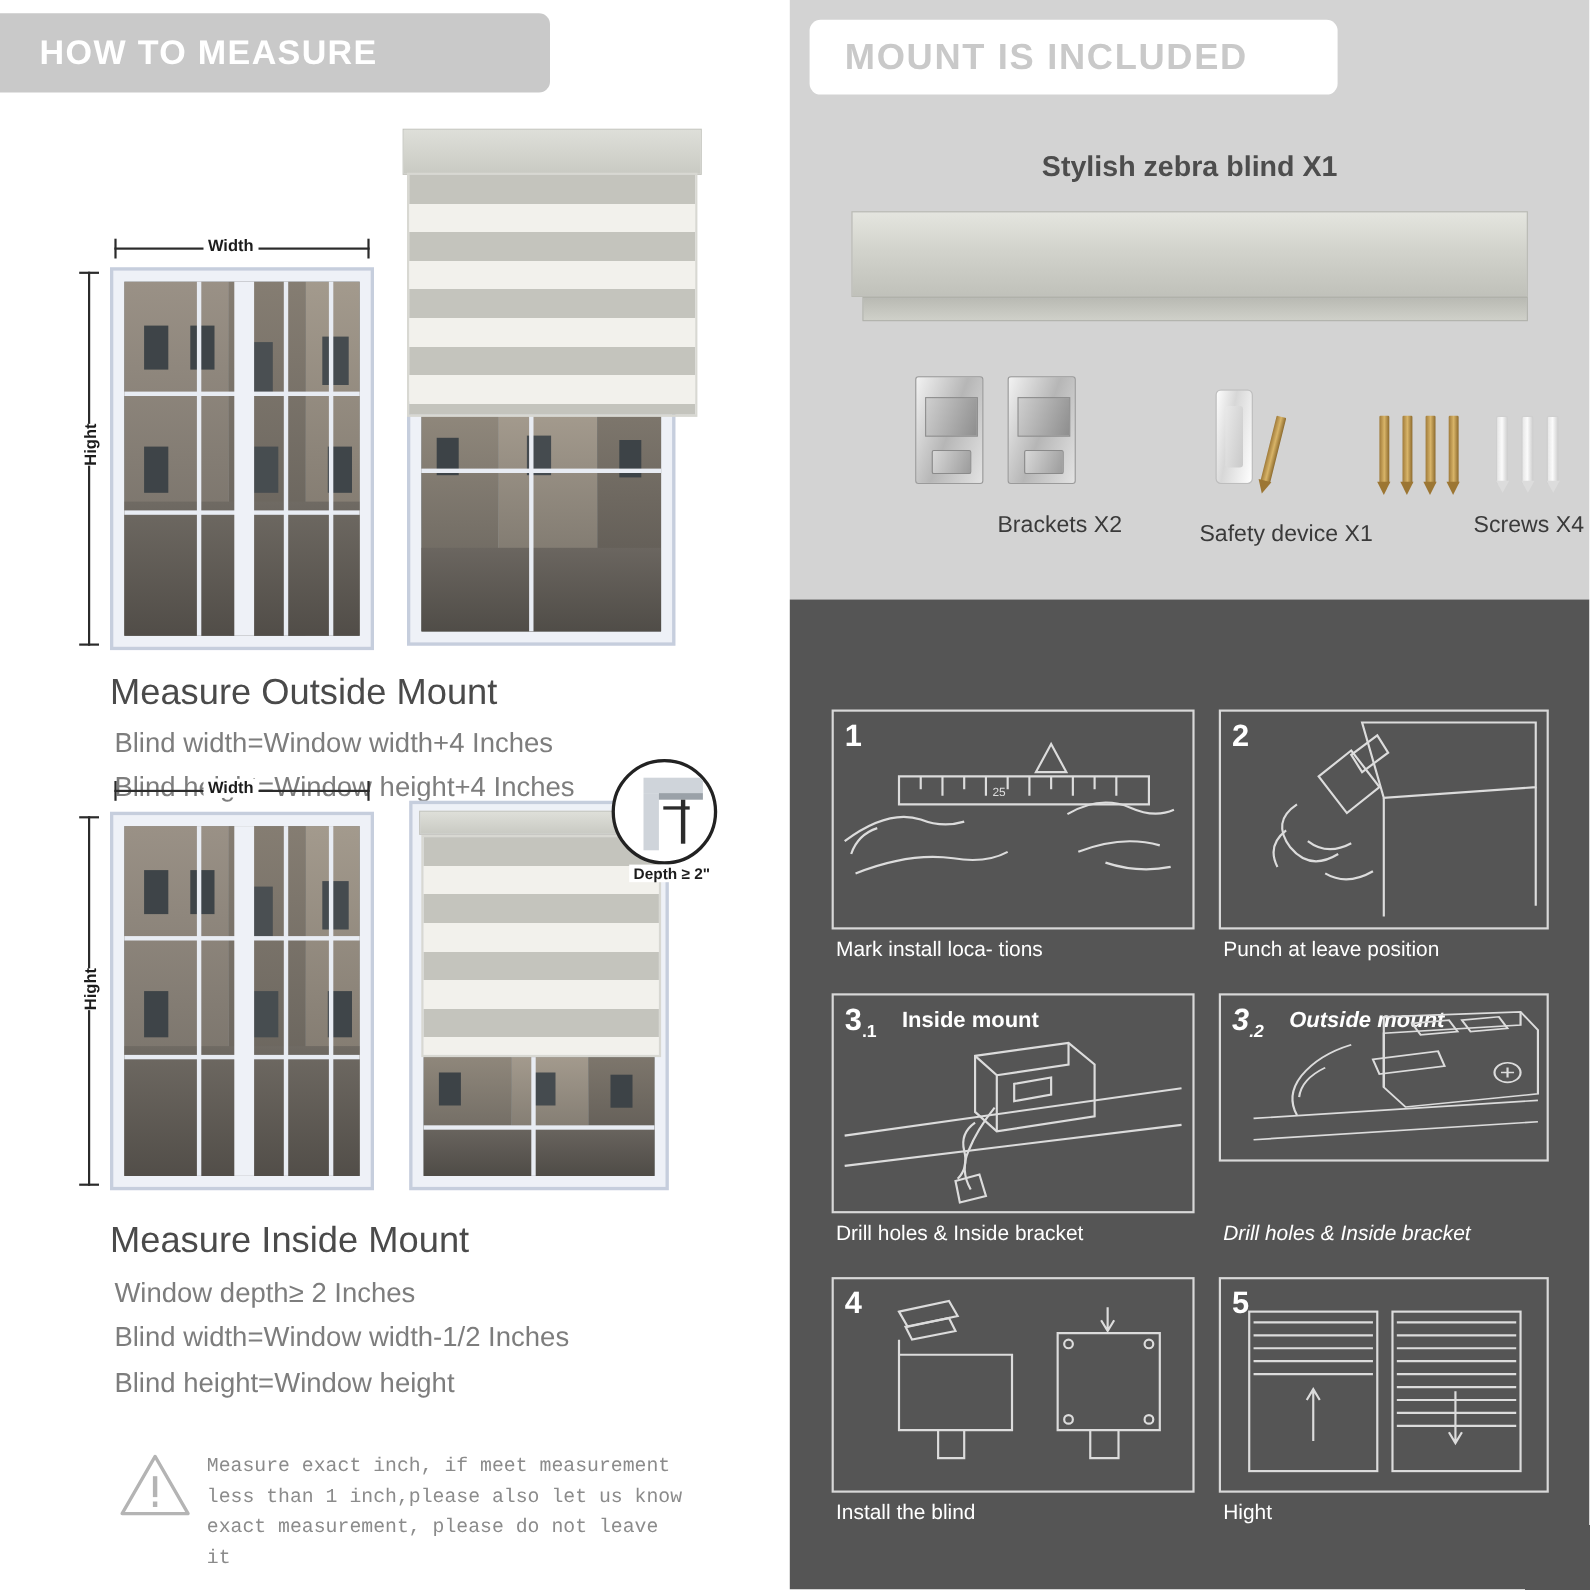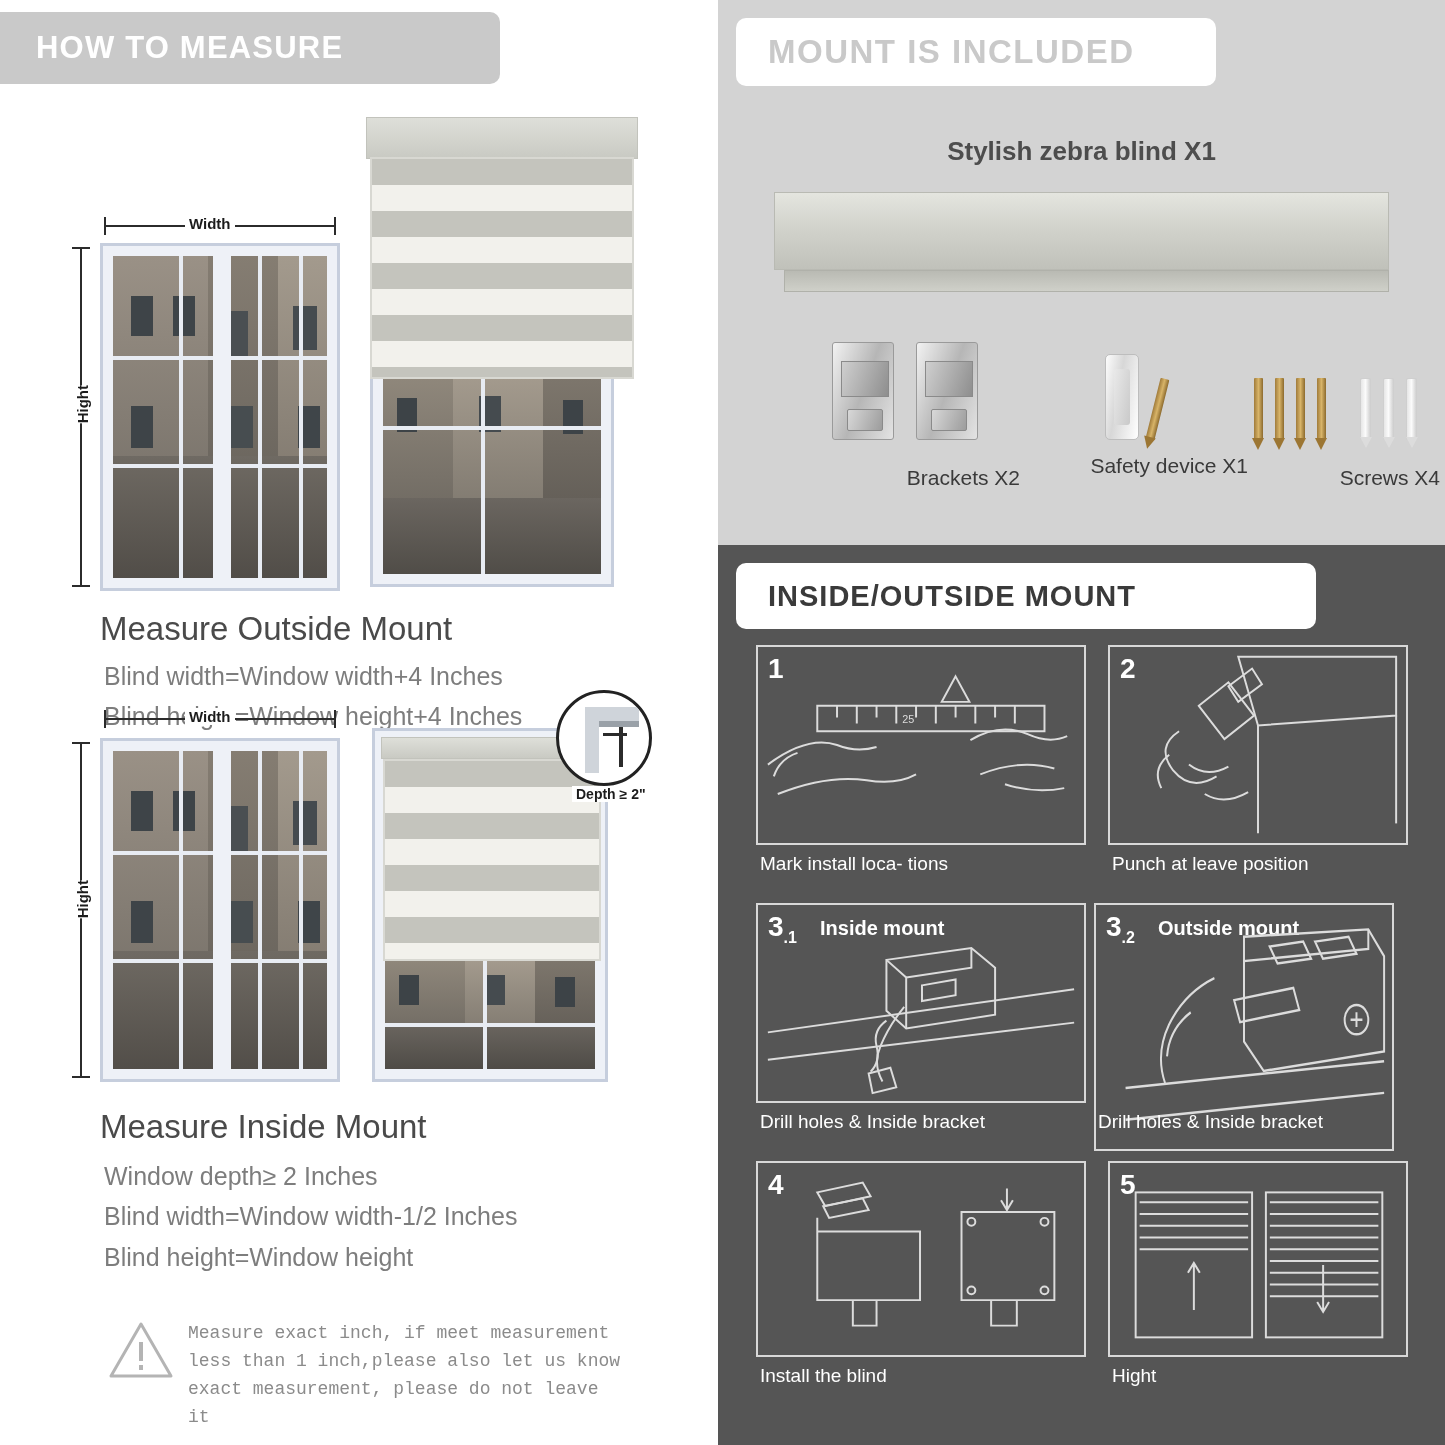--- a/index.html
+++ b/index.html
@@ -347,41 +347,40 @@
           <div class="bracket"></div>
         </div>
         <div class="part-label" style="margin-top:26px;">Brackets X2</div>
       </div>
 
       <div class="part" style="left:300px;top:0;width:230px;">
         <div style="display:flex;gap:14px;justify-content:center;align-items:flex-end;height:110px;">
           <div class="safety"></div>
           <div class="screw" style="transform:rotate(14deg);"></div>
         </div>
-        <div class="part-label" style="margin-top:14px;">Safety device X1</div>
+        <div class="part-label" style="margin-top:34px;">Safety device X1</div>
       </div>
 
       <div class="part" style="left:512px;top:0;width:210px;">
         <div style="display:flex;gap:12px;justify-content:center;align-items:flex-end;height:110px;">
           <div class="screw"></div>
           <div class="screw"></div>
           <div class="screw"></div>
           <div class="screw"></div>
           <div style="width:10px;"></div>
           <div class="anchor"></div>
           <div class="anchor"></div>
           <div class="anchor"></div>
         </div>
         <div class="part-label" style="margin-top:26px;">Screws X4</div>
       </div>
     </div>
   </div>
 
   <div class="right-bottom">
-    <div class="tab-mount">INSIDE/OUTSIDE MOUNT</div>
 
     <div class="step" style="left:38px;top:100px;width:330px;height:200px;">
       <div class="step-num">1</div>
       <div class="sketch">
         <svg viewBox="0 0 330 200" preserveAspectRatio="none">
           <g fill="none" stroke="#dcdcdc" stroke-width="2">
             <path d="M10 120 q40 -30 70 -20 q20 8 40 2"></path>
             <path d="M20 150 q50 -20 90 -14 q30 5 50 -6"></path>
             <path d="M60 60 l230 0 l0 26 l-230 0 z"></path>
             <path d="M80 60 l0 12 M100 60 l0 18 M120 60 l0 12 M140 60 l0 18 M160 60 l0 12 M180 60 l0 18 M200 60 l0 12 M220 60 l0 18 M240 60 l0 12 M260 60 l0 18"></path>
@@ -433,21 +432,21 @@
             <path d="M166 82 l34 -6 l0 16 l-34 6 z"></path>
             <path d="M148 104 q-16 20 -24 40 q-8 18 2 36"></path>
             <path d="M130 118 q-14 10 -10 26 q4 16 -6 26"></path>
             <path d="M112 172 l22 -6 l6 20 l-24 6 z"></path>
           </g>
         </svg>
       </div>
       <div class="step-cap" style="left:2px;top:206px;">Drill holes &amp;  Inside bracket</div>
     </div>
 
-    <div class="step" style="left:376px;top:358px;width:300px;height:248px;">
+    <div class="step" style="left:390px;top:358px;width:300px;height:153px;font-style:italic;">
       <div class="step-num">
         <span>3</span><sub>.2</sub>
       </div>
       <div class="step-inline">Outside mount</div>
       <div class="sketch">
         <svg viewBox="0 0 300 200" preserveAspectRatio="none">
           <g fill="none" stroke="#dcdcdc" stroke-width="2">
             <path d="M150 26 L276 20 L292 42 L292 120 L170 136 L150 112 Z"></path>
             <path d="M150 112 L150 46 L276 36 L276 20"></path>
             <path d="M176 34 l34 -4 l8 14 l-34 4 z"></path>

